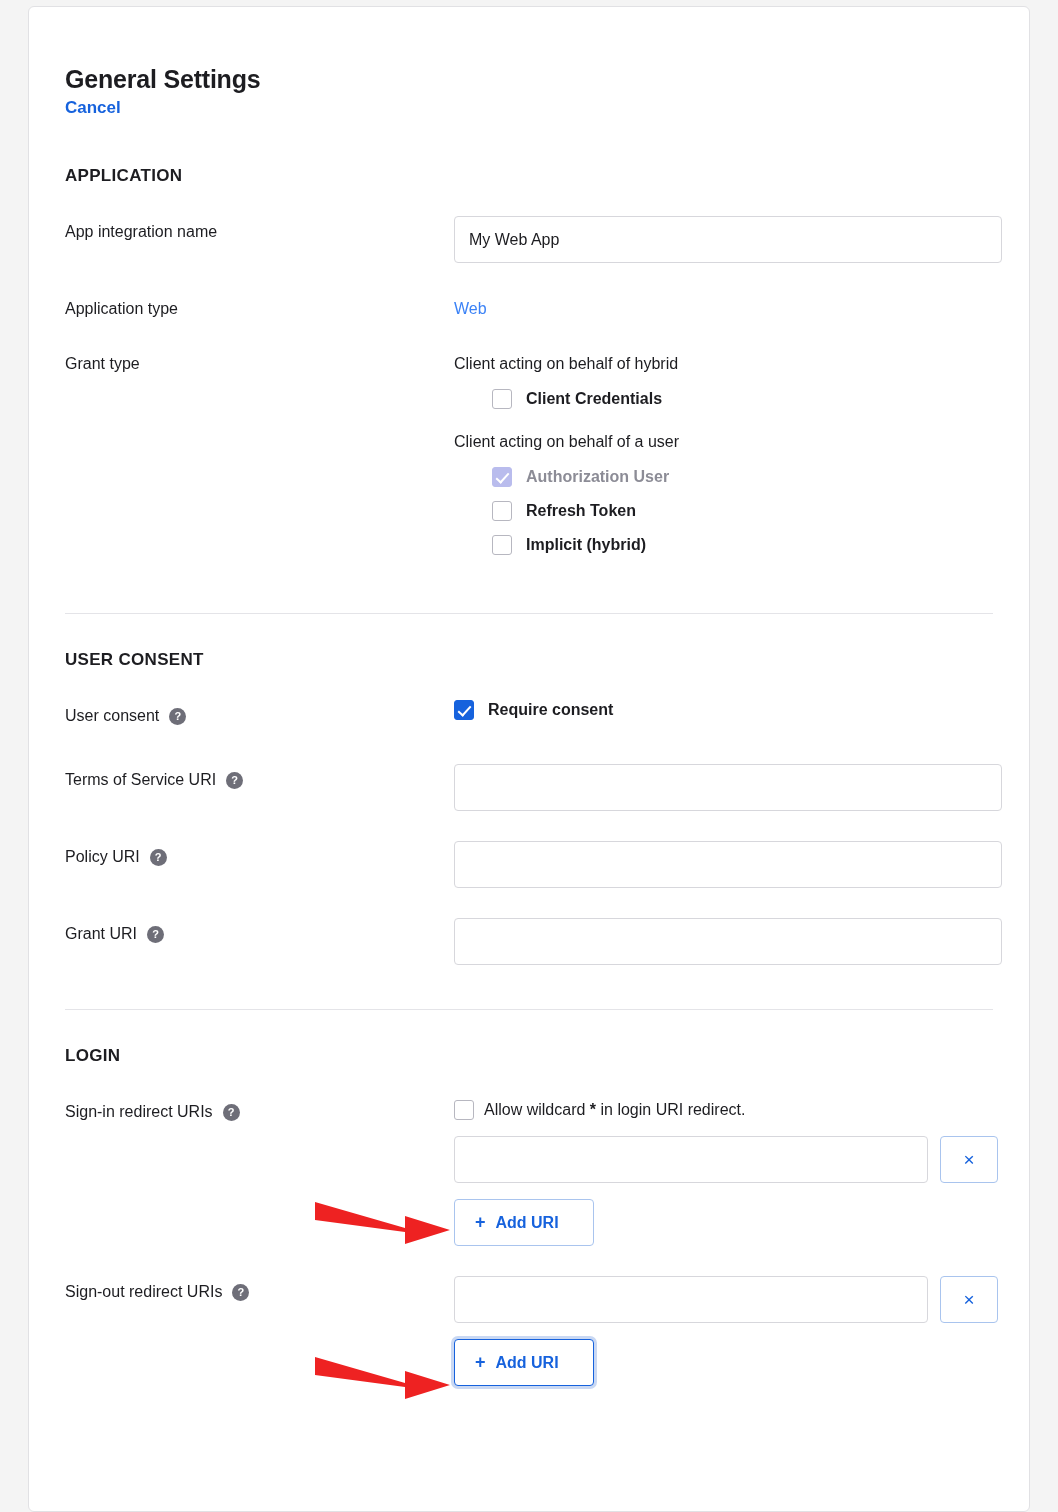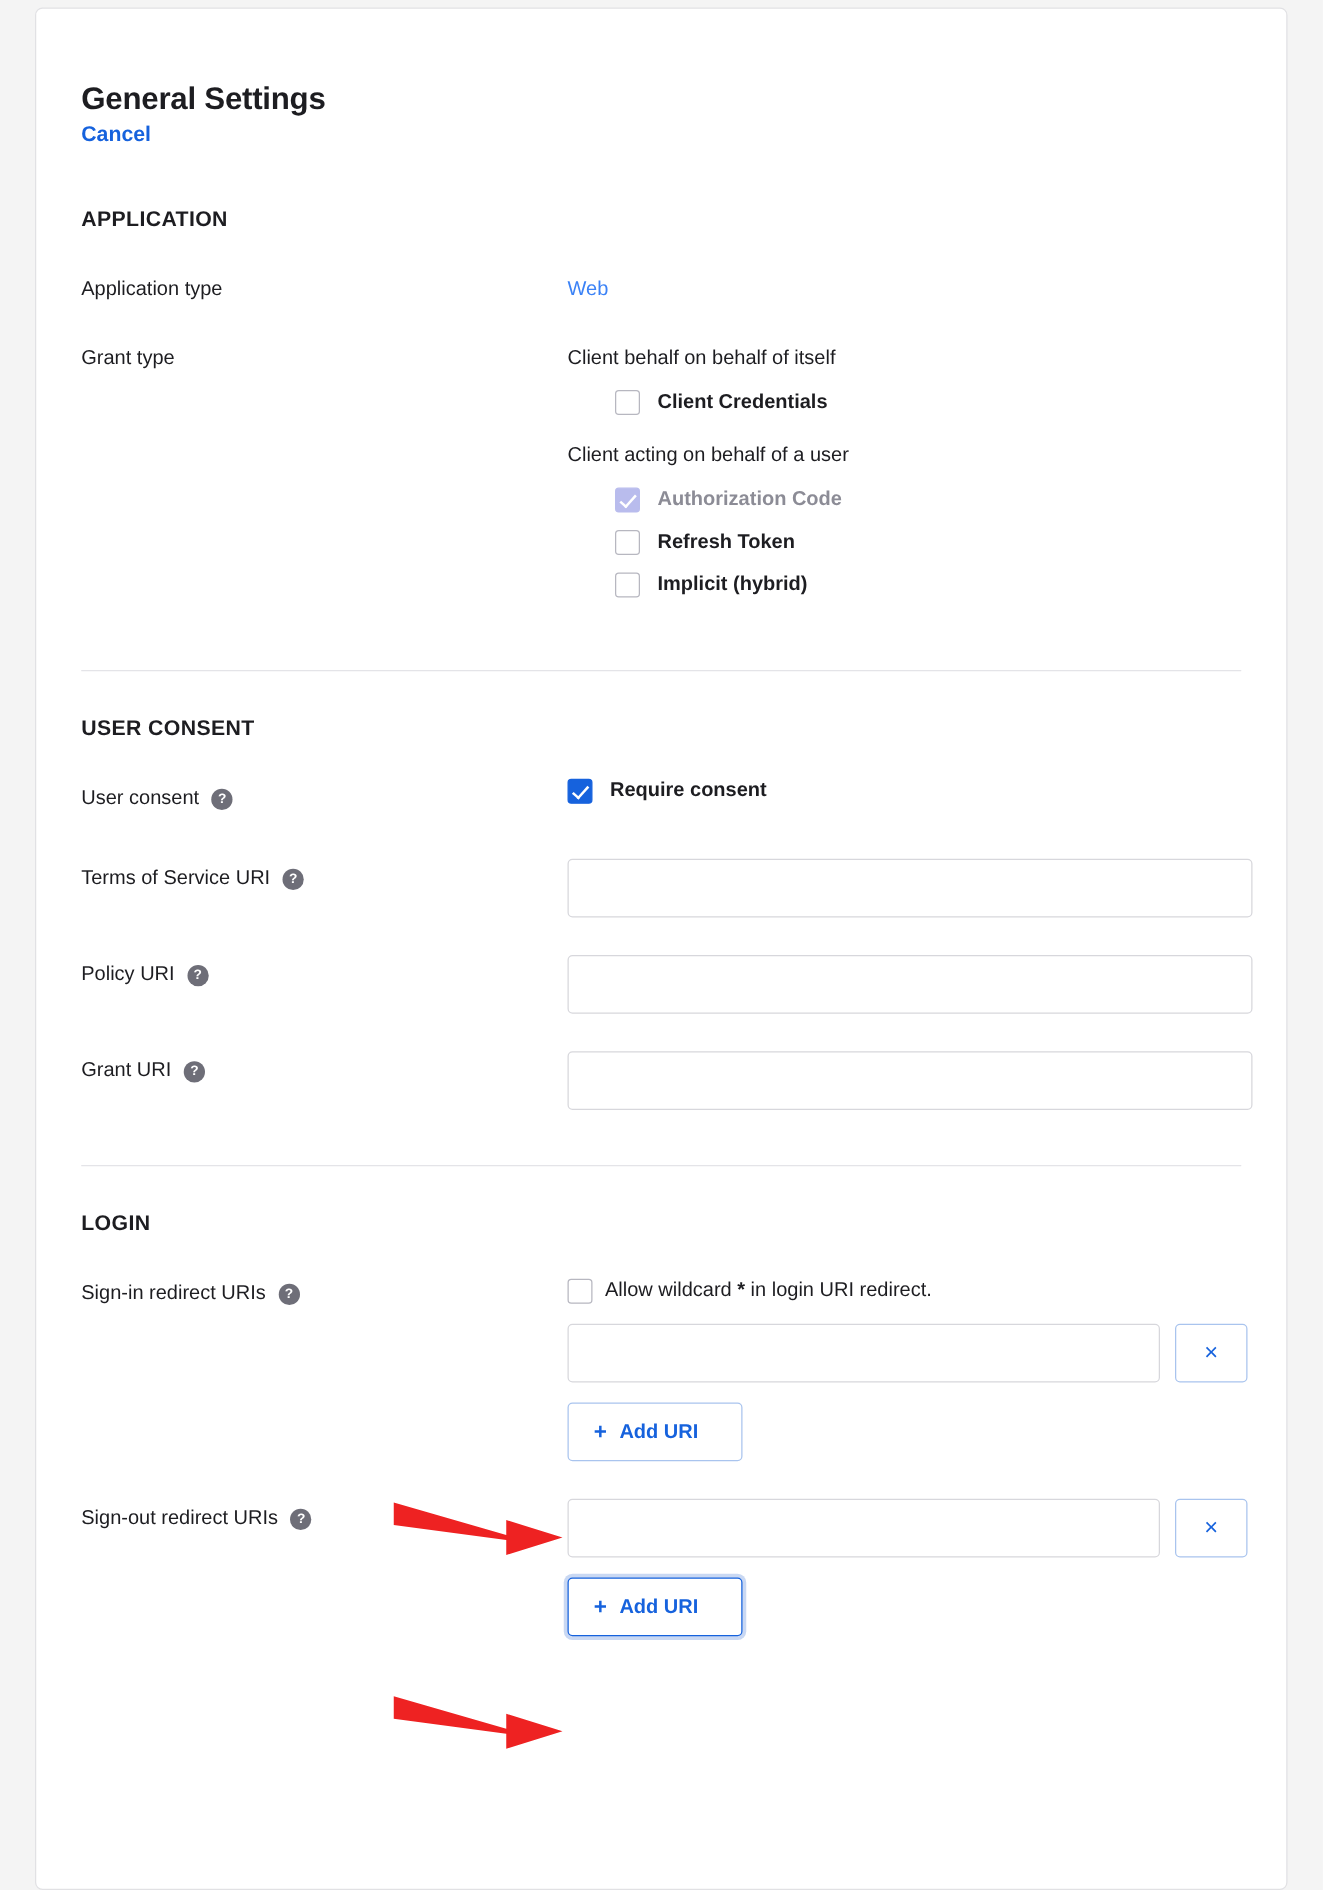--- a/index.html
+++ b/index.html
@@ -236,48 +236,56 @@
   <div class="card">
     <div class="inner">
 
       <div class="header-row">
         <h1 class="page-title">General Settings</h1>
         <div class="cancel-link">Cancel</div>
       </div>
 
       <h2 class="section-title application">APPLICATION</h2>
 
+      <div class="row">
+        <div class="row-label">
+          <span>App integration name</span>
+        </div>
+        <div class="row-field">
+          <input class="text-input" type="text" value="My Web App" style="">
+        </div>
+      </div>
 
       <div class="row">
         <div class="row-label">
           <span>Application type</span>
         </div>
         <div class="row-field">
           <div class="static-value">Web</div>
         </div>
       </div>
 
       <div class="row">
         <div class="row-label">
           <span>Grant type</span>
         </div>
         <div class="row-field">
           <div class="grant-group">
-            <div class="grant-heading">Client behalf on behalf of itself</div>
+            <div class="grant-heading">Client acting on behalf of hybrid</div>
 
             <div class="check-row">
               <div class="checkbox"></div>
               <div class="check-label">Client Credentials</div>
             </div>
 
             <div class="grant-heading second">Client acting on behalf of a user</div>
 
             <div class="check-row">
               <div class="checkbox checked-disabled"></div>
-              <div class="check-label muted">Authorization Code</div>
+              <div class="check-label muted">Authorization User</div>
             </div>
 
             <div class="check-row">
               <div class="checkbox"></div>
               <div class="check-label">Refresh Token</div>
             </div>
 
             <div class="check-row">
               <div class="checkbox"></div>
               <div class="check-label">Implicit (hybrid)</div>

